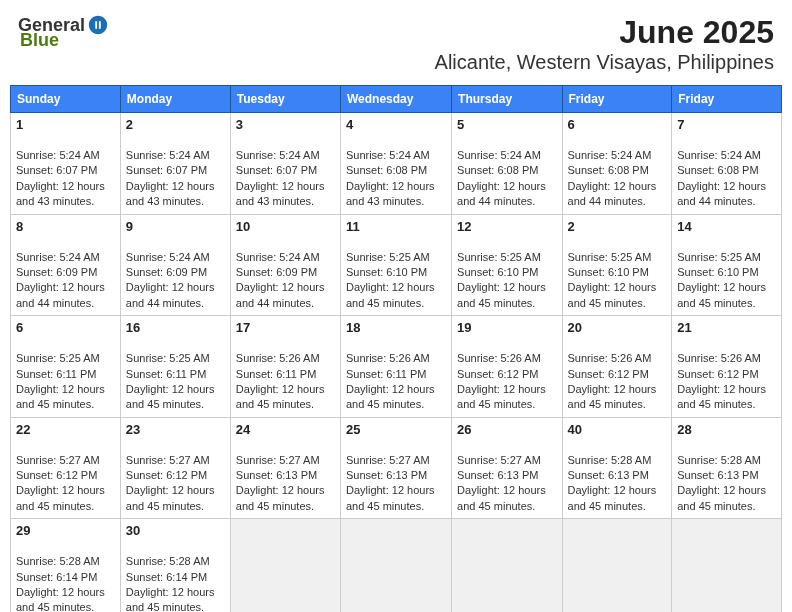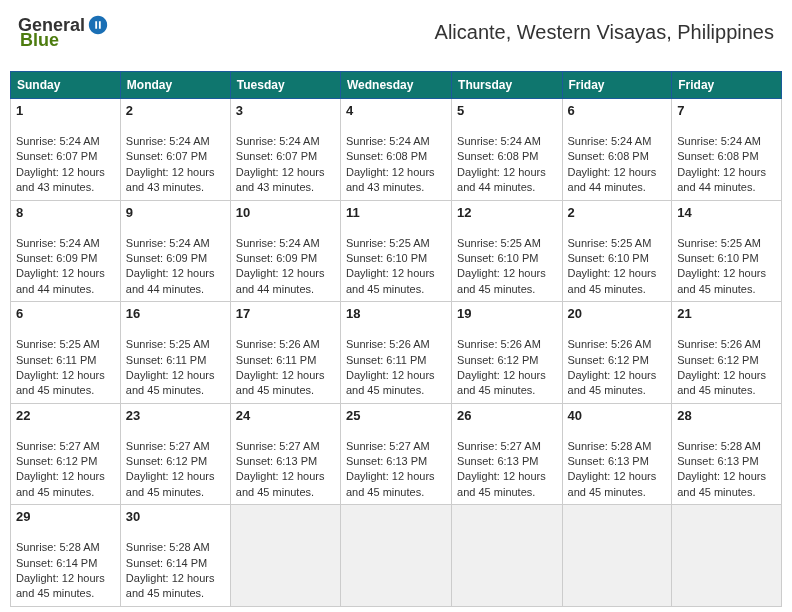--- a/index.html
+++ b/index.html
@@ -6,22 +6,22 @@
     body {
       font-family: Arial, sans-serif;
       background: #fff;
       width: 792px;
       min-height: 612px;
       padding: 10px;
     }
     .header-area {
       display: flex;
       justify-content: space-between;
-      align-items: center;
-      margin-bottom: 16px;
+      align-items: flex-start;
+      margin-bottom: 7px;
       padding: 4px 8px;
     }
     .logo {
       display: flex;
       align-items: center;
     }
     .logo-text-general {
       font-size: 18px;
       font-weight: bold;
       color: #333;
@@ -47,21 +47,21 @@
     .location-title {
       font-size: 20px;
       color: #333;
     }
     .calendar-table {
       width: 100%;
       border-collapse: collapse;
       font-size: 10.5px;
     }
     .calendar-table th {
-      background-color: #0f766e;
+      background-color: #3b82f6;
       color: #fff;
       text-align: left;
       padding: 6px 6px;
       font-size: 12px;
       font-weight: bold;
       border: 1px solid #1a5a9a;
       margin-top: 28px;
     }
     .calendar-table td {
       border: 1px solid #ccc;
@@ -98,20 +98,21 @@
         <span class="logo-text-general">General</span>
         <svg class="logo-icon" viewBox="0 0 24 24" fill="#1a6fb5">
           <path d="M12 2C6.48 2 2 6.48 2 12s4.48 10 10 10 10-4.48 10-10S17.52 2 12 2zm-1 14H9V8h2v8zm4 0h-2V8h2v8z"></path>
           <polygon points="16,4 22,10 16,10" fill="#1a6fb5"></polygon>
         </svg>
       </div>
       <span class="logo-text-blue" style="margin-top:-6px; margin-left:2px;">Blue</span>
     </div>
   </div>
   <div class="title-area">
+    <div class="month-title">June 2025</div>
     <div class="location-title">Alicante, Western Visayas, Philippines</div>
   </div>
 </div>
 
 <table class="calendar-table">
   <thead>
     <tr>
     <th>Sunday</th>
         <th>Monday</th>
         <th>Tuesday</th>

